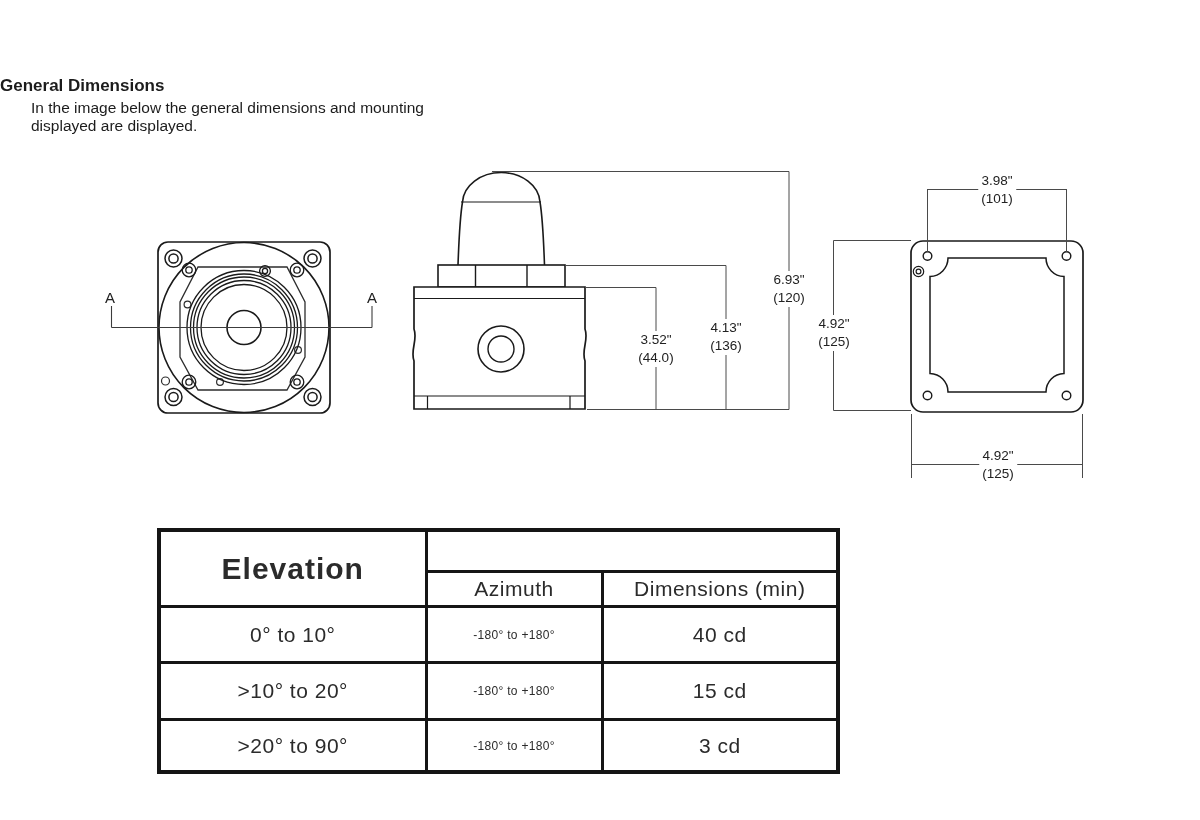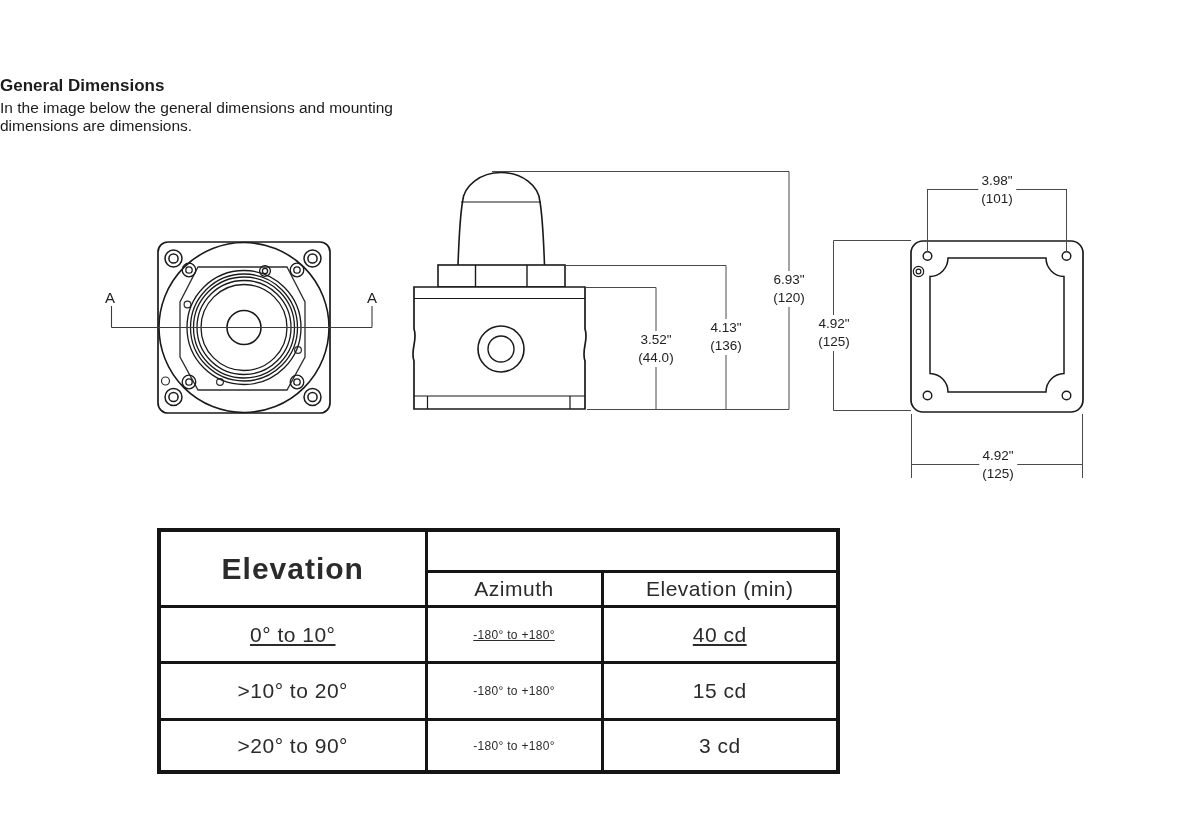--- a/index.html
+++ b/index.html
@@ -1,54 +1,54 @@
 <!DOCTYPE html>
 <html><head>
 <meta charset="utf-8">
 <style>
   html,body{margin:0;padding:0;background:#ffffff;}
   #page{position:relative;width:1200px;height:820px;background:#fff;overflow:hidden;
         font-family:"Liberation Sans",sans-serif;color:#1c1c1c;}
   
   .hdr{position:absolute;left:0;top:76px;width:1192px;}
   .hdr .title{font-size:17px;font-weight:bold;letter-spacing:0;}
-  .hdr .sub{font-size:15.5px;line-height:17.5px;margin-top:3px;}
+  .hdr .sub{font-size:15.5px;line-height:17.5px;margin-top:3px;margin-left:31px;}
   
   #draw{position:absolute;left:0;top:0;width:1200px;height:820px;}
   
   .dim{position:absolute;transform:translate(-50%,-50%);text-align:center;
        font-size:13.5px;line-height:18px;color:#222;background:#fff;
        padding:0 3px;white-space:nowrap;}
   .secA{position:absolute;transform:translate(-50%,-50%);font-size:15px;color:#222;}
   
   table.spec{position:absolute;left:157px;top:492px;width:679px;height:246px;
              border-collapse:collapse;table-layout:fixed;background:#fff;}
   table.spec td{border:3px solid #151515;text-align:center;vertical-align:middle;
                 color:#2b2b2b;padding:0;}
   table.spec{border:4px solid #151515;margin-top:36px;}
   td.c-elev{font-size:30px;font-weight:bold;letter-spacing:1px;color:#222;}
   tr.r-top td{height:38px;}
   tr.r-head td{height:32px;font-size:21px;letter-spacing:.5px;}
-  tr.r-d1 td{height:53px;text-decoration:underline;}
+  tr.r-d1 td{height:53px;}
   tr.r-d2 td{height:54px;}
   tr.r-d3 td{height:49px;}
   td.v-elev{font-size:21px;letter-spacing:.5px;}
   td.v-az{font-size:12px;letter-spacing:.3px;}
   td.v-int{font-size:21px;letter-spacing:.5px;}
 </style>
 </head>
 <body>
 
 <div id="page">
 
   <div class="hdr">
     <div class="title">General Dimensions</div>
     <div class="sub">
       <div>In the image below the general dimensions and mounting</div>
-      <div>dimensions are dimensions.</div>
+      <div>displayed are displayed.</div>
     </div>
   </div>
 
   <svg id="draw" viewBox="0 0 1200 820">
 
     <g fill="none" stroke="#1a1a1a">
       <rect x="158" y="242" width="172" height="171" rx="10" fill="#fff" stroke-width="1.7"></rect>
 
       <g stroke-width="1.5">
         <circle cx="173.5" cy="258.5" r="8.5"></circle>
@@ -175,21 +175,21 @@
         <col style="width:176px">
         <col style="width:236px">
       </colgroup>
     <tbody>
       <tr class="r-top">
         <td class="c-elev" rowspan="2">Elevation</td>
         <td colspan="2"></td>
       </tr>
       <tr class="r-head">
         <td>Azimuth</td>
-        <td>Elevation (min)</td>
+        <td>Dimensions (min)</td>
       </tr>
       <tr class="r-d1">
         <td class="v-elev">0° to 10°</td>
         <td class="v-az">-180° to +180°</td>
         <td class="v-int">40 cd</td>
       </tr>
       <tr class="r-d2">
         <td class="v-elev">&gt;10° to 20°</td>
         <td class="v-az">-180° to +180°</td>
         <td class="v-int">15 cd</td>

